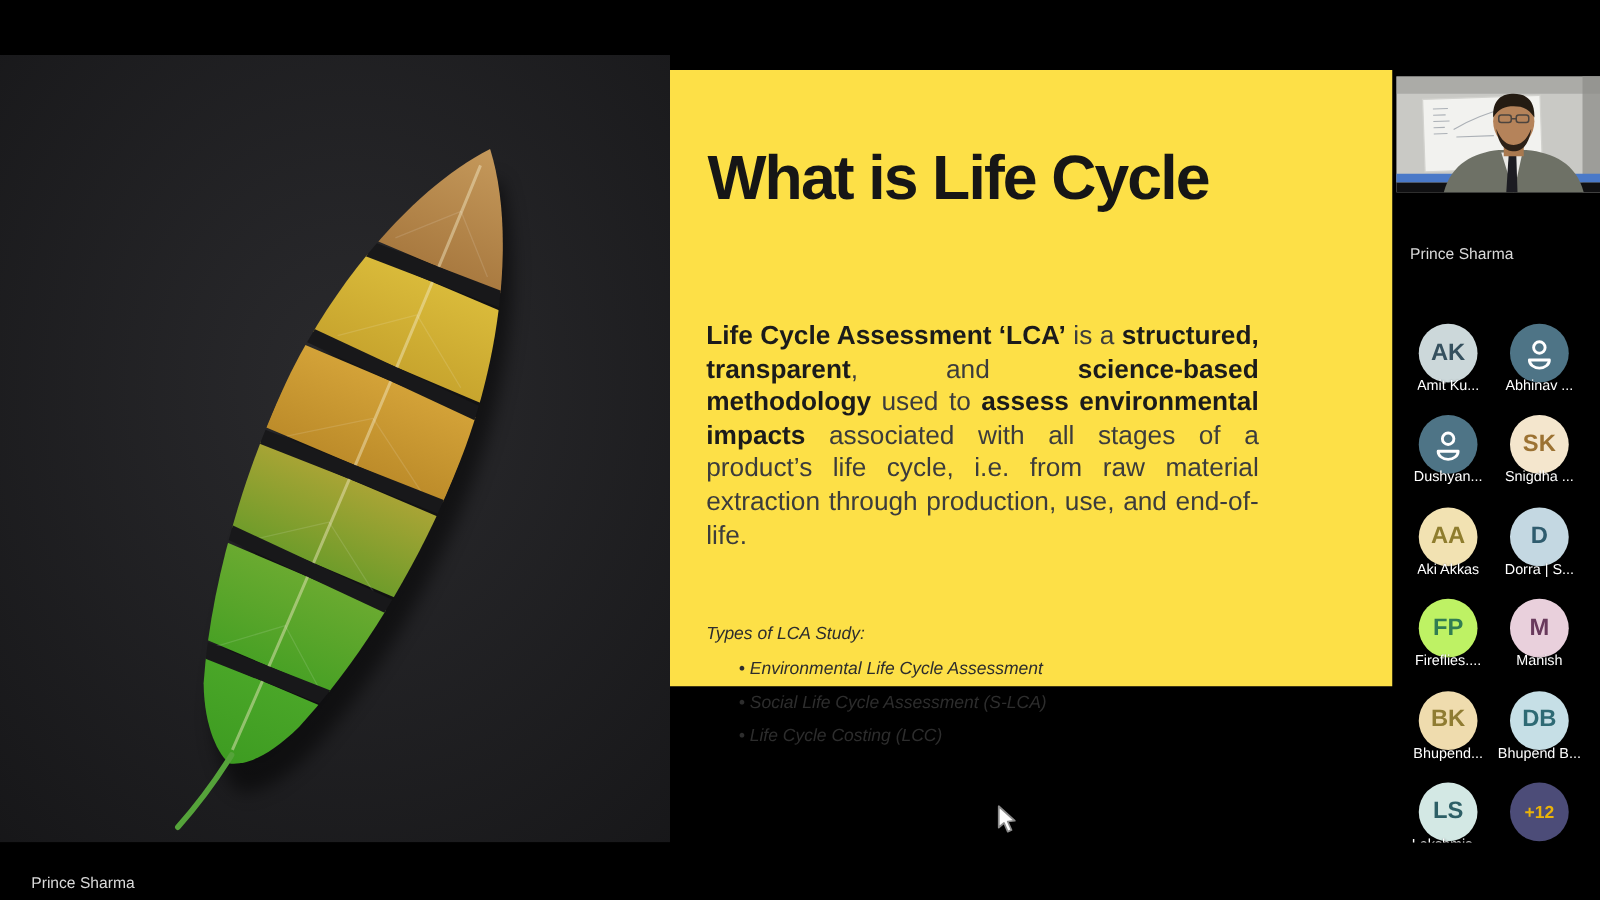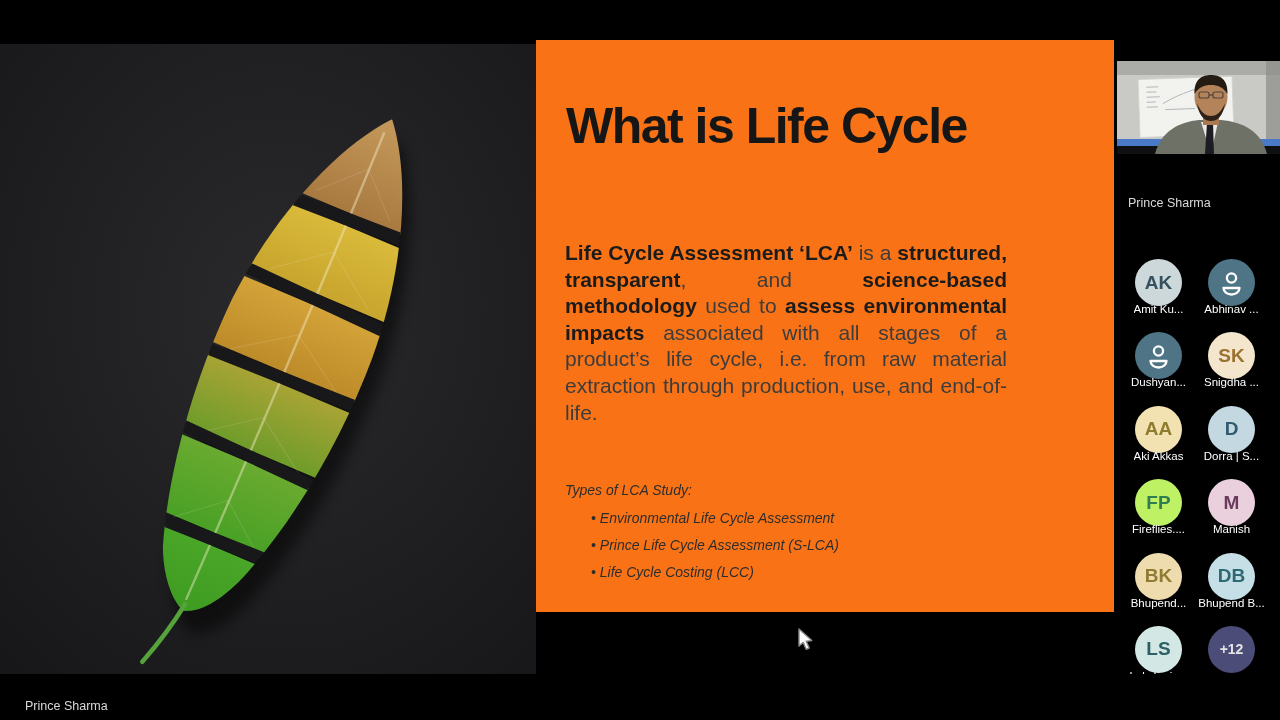--- a/index.html
+++ b/index.html
@@ -4,21 +4,21 @@
 <style>
   html,body{margin:0;padding:0;background:#000;}
   .stage{position:relative;width:1280px;height:720px;background:#000;overflow:hidden;
          font-family:"Liberation Sans", sans-serif;}
 
   
   .photo-pane{position:absolute;left:0;top:44px;width:536px;height:630px;}
   .photo-pane svg{display:block;}
 
   
-  .slide{position:absolute;left:536px;top:40px;width:578px;height:572px;background:#f97316;}
+  .slide{position:absolute;left:536px;top:56px;width:578px;height:493px;background:#fde047;}
   .slide-title{position:absolute;left:30px;top:56px;width:500px;
                font-size:50px;line-height:61px;font-weight:800;letter-spacing:-1.5px;
                color:#161616;}
   .slide-body{position:absolute;left:29px;top:200px;width:442px;
               font-size:21px;line-height:26.6px;color:#3c3c3c;text-align:justify;margin:0;}
   .slide-body b{color:#1b1b1b;font-weight:700;margin-top:32px;}
   .slide-types{position:absolute;left:29px;top:437px;width:460px;
                font-style:italic;color:#2d2d2d;font-size:14px;line-height:27px;}
   .types-heading{margin:0 0 1px 0;}
   .types-list{list-style:none;margin:0;padding:0 0 0 26px;}
@@ -140,21 +140,21 @@
     <div class="slide-title">
       <div>What is Life Cycle</div>
     </div>
 
     <p class="slide-body"><b>Life Cycle Assessment ‘LCA’</b><span> is a </span><b>structured, transparent</b><span>, and </span><b>science-based methodology</b><span> used to </span><b>assess environmental impacts</b><span> associated with all stages of a product’s life cycle, i.e. from raw material extraction through production, use, and end-of-life.</span></p>
 
     <div class="slide-types">
       <p class="types-heading">Types of LCA Study:</p>
       <ul class="types-list">
           <li>Environmental Life Cycle Assessment</li>
-          <li>Prince Life Cycle Assessment (S-LCA)</li>
+          <li>Social Life Cycle Assessment (S-LCA)</li>
           <li>Life Cycle Costing (LCC)</li>
         </ul>
     </div>
 
     <svg class="cursor" width="20" height="24" viewBox="0 0 20 24">
       <path d="M4,1 L4,18 L8.2,14.4 L11.2,21.3 L14.2,20 L11.2,13.2 L16.8,12.6 Z" fill="#fdfdfd" stroke="#8b8b8b" stroke-width="1.4" stroke-linejoin="round"></path>
     </svg>
   </div>
 
   <div class="right-panel">
@@ -249,21 +249,21 @@
         </div>
         <div class="ptile">
           <div class="pcircle" style="background: rgb(198, 223, 230); color: rgb(46, 106, 116);">DB</div>
           <div class="plabel">Bhupend B...</div>
         </div>
         <div class="ptile">
           <div class="pcircle" style="background: rgb(211, 232, 228); color: rgb(45, 95, 102);">LS</div>
           <div class="plabel">Lakshmis...</div>
         </div>
         <div class="ptile">
-          <div class="pcircle overflow" style="background: rgb(76, 76, 120); color: #e5e5e5;">+12</div>
+          <div class="pcircle overflow" style="background: rgb(76, 76, 120); color: #eab308;">+12</div>
         </div>
       </div>
   </div>
 
   <div class="bottom-bar">
     <span class="bottom-name">Prince Sharma</span>
   </div>
 
 </div>
 

